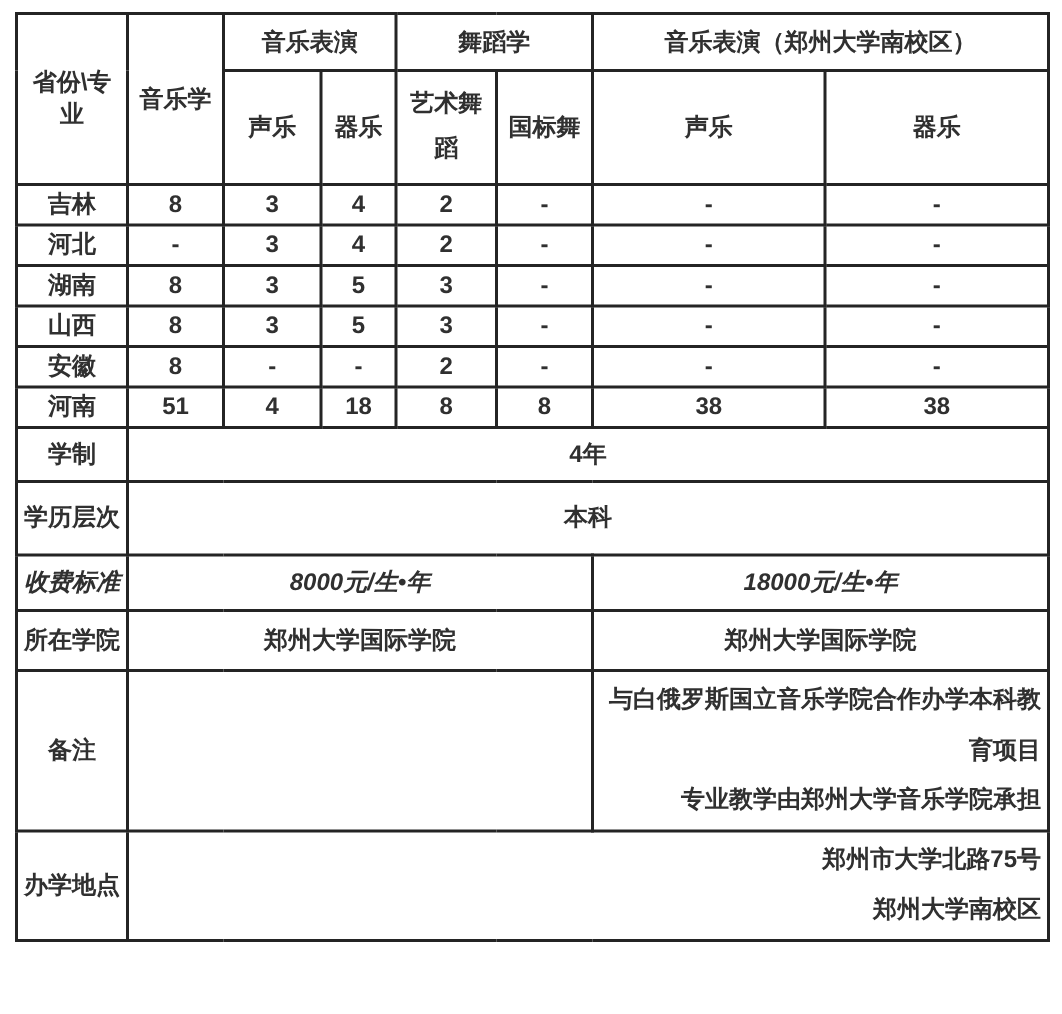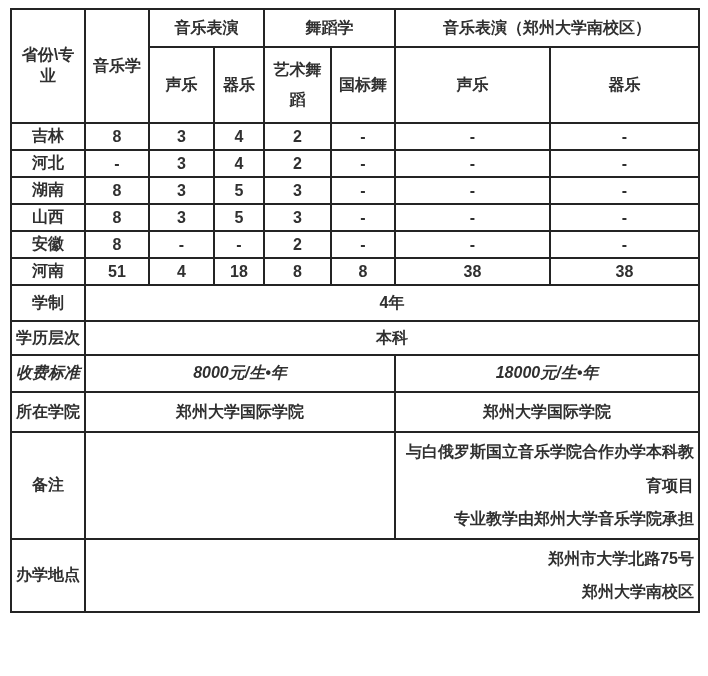--- a/index.html
+++ b/index.html
@@ -30,21 +30,21 @@
     font-size: 16px;
     font-weight: 700;
     color: #303030;
     padding: 2px 4px;
     overflow: hidden;
   }
   tr.r-head1 { height: 38px; }
   tr.r-head2 { height: 76px; margin-top: 36px; }
   tr.r-prov  { height: 22px; }
   tr.r-duration { height: 36px; margin-left: 45px; }
-  tr.r-degree   { height: 34px; }
+  tr.r-degree   { height: 49px; }
   tr.r-tuition  { height: 37px; font-style: italic; }
   tr.r-college  { height: 40px; }
   tr.r-remarks  { height: 102px; }
   tr.r-location { height: 62px; }
   .wrap-narrow {
     display: inline-block;
     max-width: 52px;
     line-height: 1.9;
   }
   .ln {

